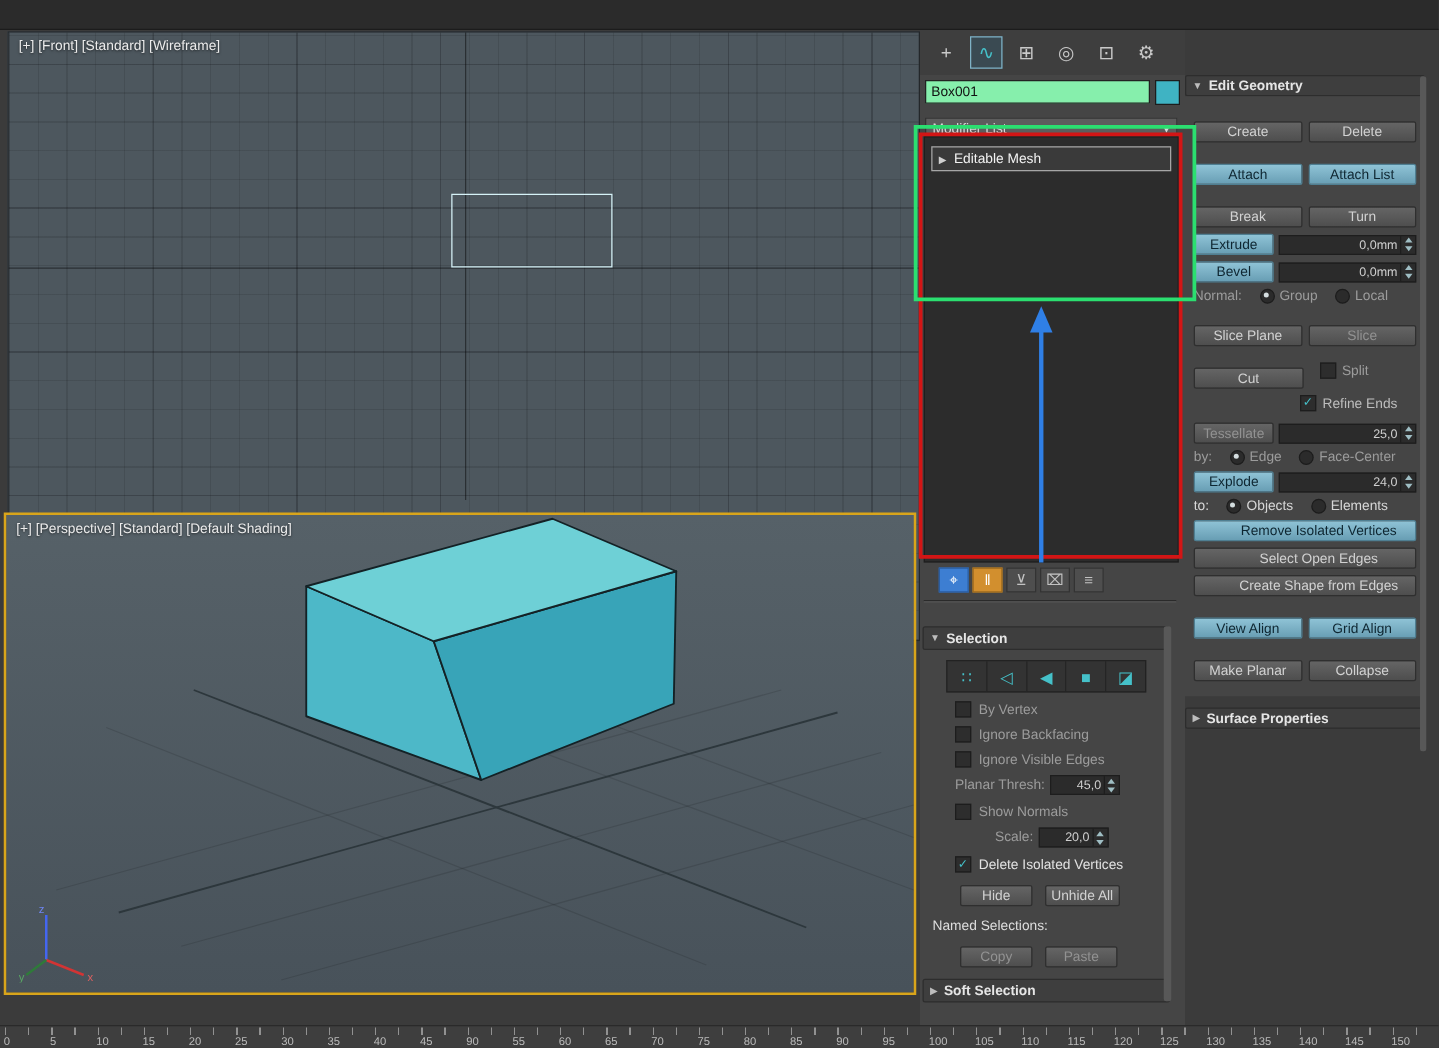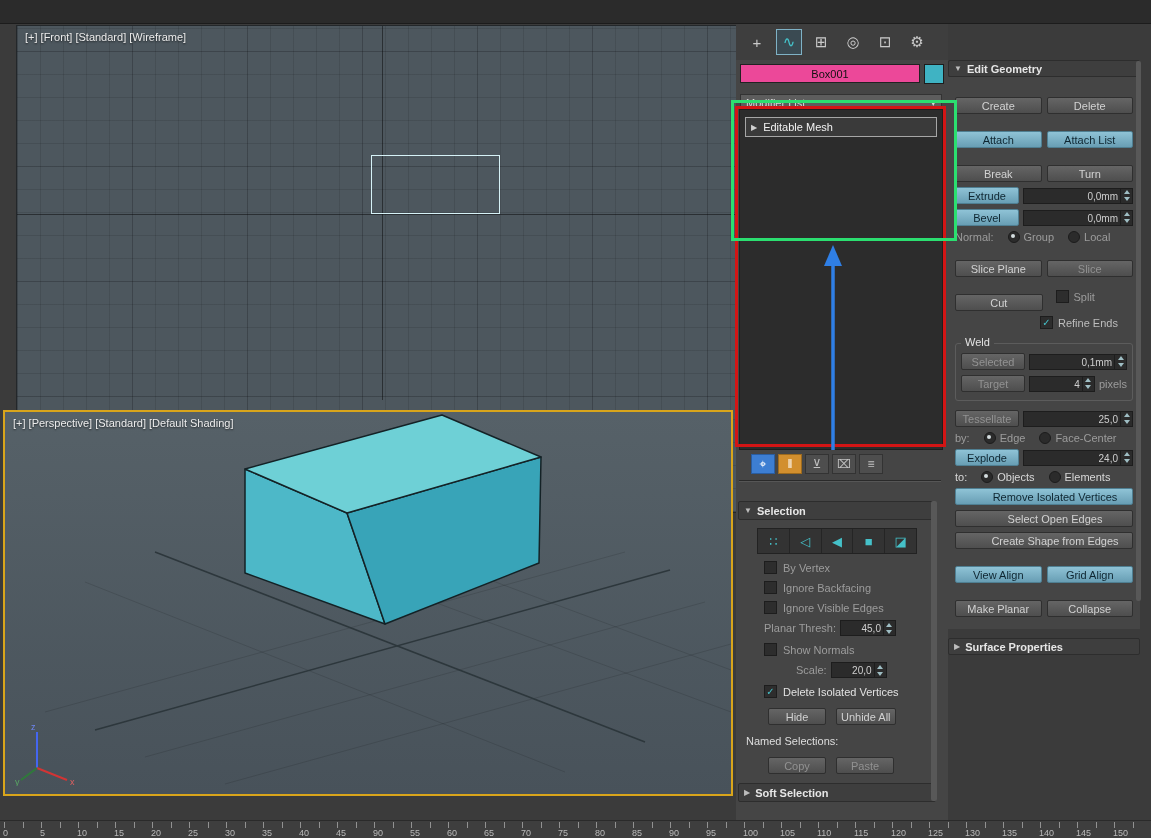--- a/index.html
+++ b/index.html
@@ -9,21 +9,21 @@
     color:#d4d4d4; font-size:11px;
   }
   .abs { position:absolute; }
 
   
   #topstrip { left:0; top:0; width:1151px; height:23px; background:#2b2b2b; border-bottom:1px solid #1c1c1c; }
 
   
   .viewport { box-sizing:border-box; border:1px solid #23272a; }
   #vp-front {
-    left:16px; top:25px; width:730px; height:488px;
+    left:6px; top:25px; width:730px; height:488px;
     background-color:#4d575e;
     background-image:
       repeating-linear-gradient(90deg, rgba(0,0,0,0.10) 0 1px, transparent 1px 23px),
       repeating-linear-gradient(0deg, rgba(0,0,0,0.10) 0 1px, transparent 1px 23px),
       repeating-linear-gradient(90deg, rgba(0,0,0,0.12) 0 1px, transparent 1px 115px),
       repeating-linear-gradient(0deg, rgba(0,0,0,0.12) 0 1px, transparent 1px 115px);
   }
   #vp-persp {
     left:3px; top:410px; width:730px; height:386px;
     border:2px solid var(--viewport-selected-border,#d9a51b);
@@ -44,21 +44,21 @@
   svg .ax-z { stroke:#4466f0; stroke-width:2; } svg .tz { fill:#6f86f2; font-size:9px; }
   svg .ax-x { stroke:#d23434; stroke-width:2; } svg .tx { fill:#e06060; font-size:9px; }
   svg .ax-y { stroke:#2f7a3a; stroke-width:2; } svg .ty { fill:#59a664; font-size:9px; }
 
   
   #cmd-col1 { left:736px; top:24px; width:212px; height:814px; background:#454545; }
   #tabbar { position:absolute; left:0; top:0; width:212px; height:36px; background:#3e3e3e; display:flex; align-items:center; gap:6px; padding-left:8px; box-sizing:border-box; }
   .tab { width:26px; height:26px; display:flex; align-items:center; justify-content:center; font-size:15px; color:#c9c9c9; }
   .tab.active { border:1px solid #7fb2c6; background:#3a4a52; color:var(--accent-teal,#45c1c9); box-sizing:border-box; }
   #namerow { position:absolute; left:4px; top:40px; width:204px; height:19px; display:flex; gap:4px; }
-  #objname { flex:1; height:17px; background:#ec4899; border:1px solid #222; color:#111; font-size:11px; padding:0 4px; font-family:"Liberation Sans",sans-serif;text-align:center; }
+  #objname { flex:1; height:17px; background:#86efac; border:1px solid #222; color:#111; font-size:11px; padding:0 4px; font-family:"Liberation Sans",sans-serif; }
   .swatch { width:18px; height:18px; background:var(--object-swatch,#3fb3c3); border:1px solid #1d1d1d; }
   #modlist { position:absolute; left:4px; top:70px; width:202px; height:17px; background:#5d5d5d; border:1px solid #333; display:flex; align-items:center; justify-content:space-between; padding:0 5px; color:#d8d8d8; box-sizing:border-box; }
   #stack { position:absolute; left:3px; top:85px; width:204px; height:341px; background:#2c2c2c; border:1px solid #1e1e1e; box-sizing:border-box; }
   .stack-row { margin:7px 5px; height:18px; background:#3a3a3a; border:1px solid #a6a6a6; display:flex; align-items:center; gap:6px; padding:0 5px; color:#f2f2f2; }
   .stack-row .xarrow { font-size:8px; color:#d0d0d0; }
   #stacktools { position:absolute; left:3px; top:428px; width:204px; height:24px; display:flex; gap:3px; align-items:center; padding-left:12px; box-sizing:border-box; }
   .stool { width:24px; height:20px; display:flex; align-items:center; justify-content:center; background:#4e4e4e; border:1px solid #333; color:#c2c2c2; font-size:12px; box-sizing:border-box; }
   .stool.blue { background:#3d7ed2; border-color:#2a5da0; color:#fff; }
   .stool.orange { background:#d28f2e; border-color:#9c6a1e; color:#fff; }
   #cmddiv { position:absolute; left:3px; top:456px; width:202px; height:0; border-top:1px solid #2a2a2a; border-bottom:1px solid #565656; }
@@ -350,44 +350,20 @@
       <div class="splitcell">
         <span class="cb"></span>
         <span>Split</span>
       </div>
     </div>
     <div class="refrow">
       <span class="cb">✓</span>
       <span>Refine Ends</span>
     </div>
 
-    <div class="gbox">
-      <span class="glab">Weld</span>
-      <div class="extr">
-        <div class="btn dim">Selected</div>
-        <span class="spin">
-          <span class="v">0,1mm</span>
-          <span class="arr">
-              <i class="up"></i>
-              <i class="dn"></i>
-            </span>
-        </span>
-      </div>
-      <div class="extr">
-        <div class="btn dim">Target</div>
-        <span class="spin narrow">
-          <span class="v">4</span>
-          <span class="arr">
-              <i class="up"></i>
-              <i class="dn"></i>
-            </span>
-        </span>
-        <span class="unit">pixels</span>
-      </div>
-    </div>
 
     <div class="extr" style="margin-top:4px;">
       <div class="btn dim">Tessellate</div>
       <span class="spin">
         <span class="v">25,0</span>
         <span class="arr">
             <i class="up"></i>
             <i class="dn"></i>
           </span>
       </span>

